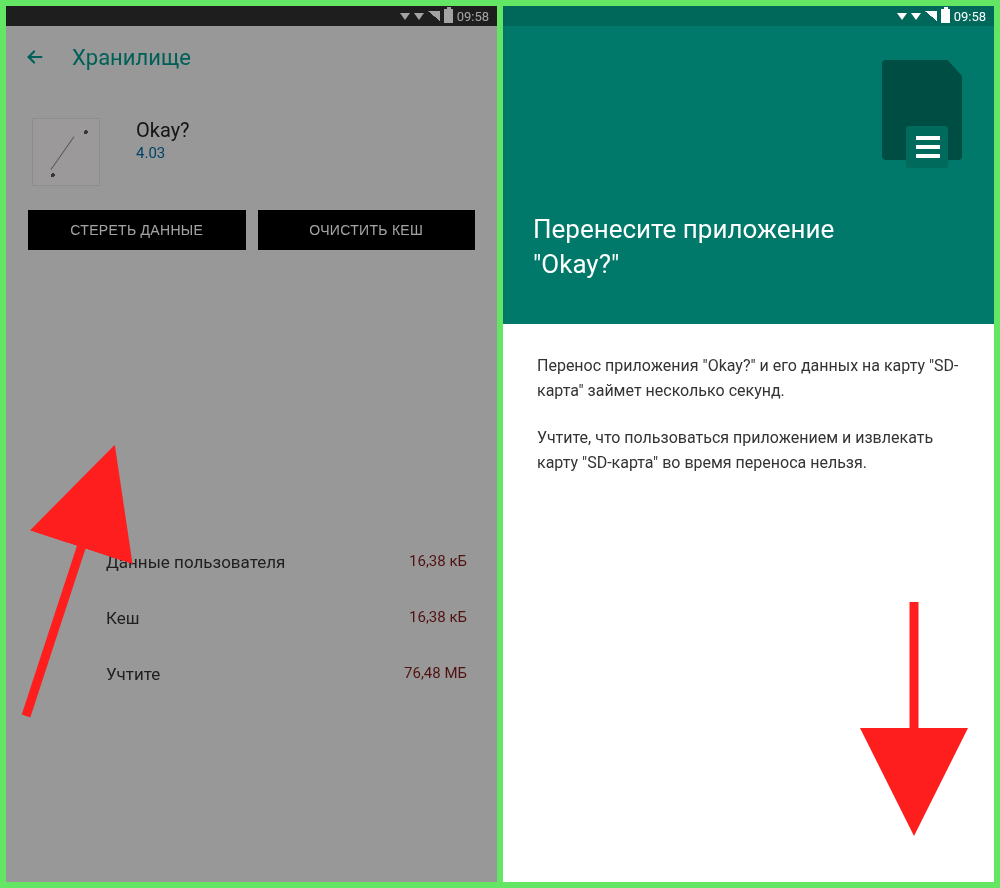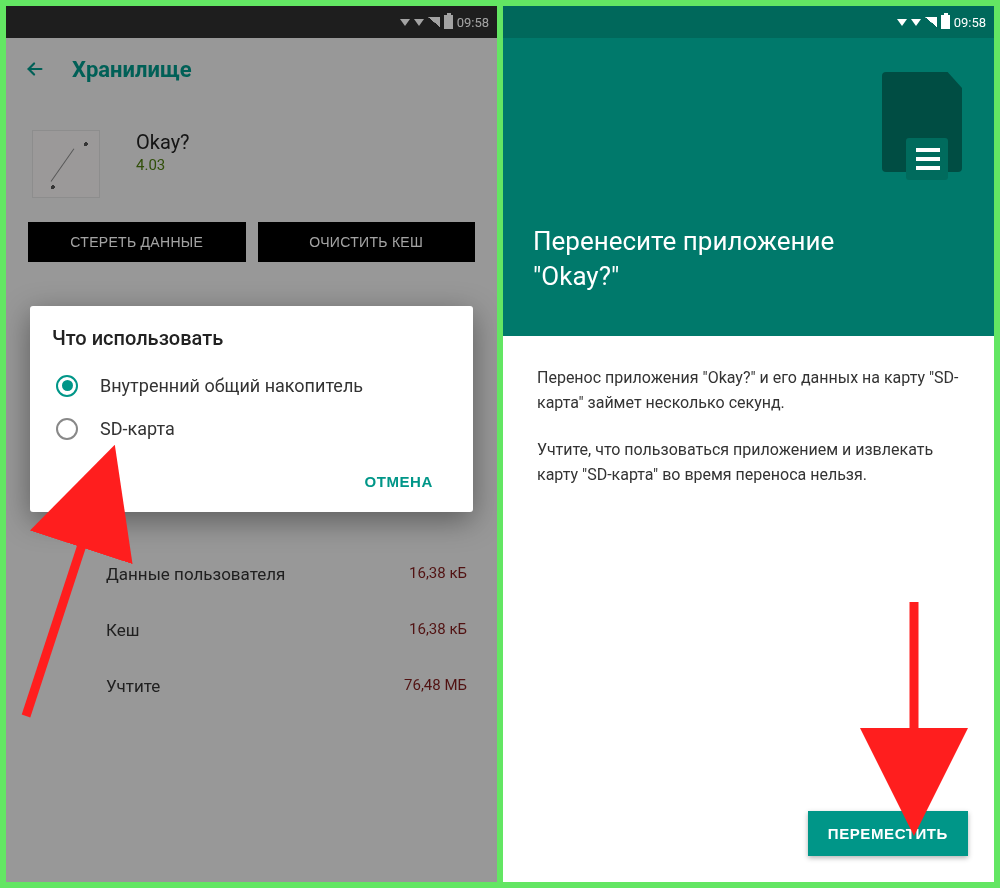--- a/index.html
+++ b/index.html
@@ -20,21 +20,21 @@
     background: #63e663;
   }
   .phone {
     flex: 1;
     background: #fafafa;
     position: relative;
     overflow: hidden;
   }
   
   .status-bar {
-    height: 32px;
+    height: 20px;
     width: 100%;
     background: #2f2f2f;
     display: flex;
     justify-content: flex-end;
     align-items: center;
     padding: 0 8px;
     gap: 4px;
     color: #fff;
     font-size: 13px;
   }
@@ -56,21 +56,21 @@
     gap: 26px;
   }
   .back-arrow {
     width: 22px; height: 22px;
     color: #009688;
   }
   .back-arrow svg { width:100%; height:100%; }
   .toolbar-title {
     color:#009688;
     font-size: 22px;
-    font-weight: 700;
+    font-weight: 400;
   }
   .app-card {
     margin: 30px 26px 18px 26px;
     display:flex;
     align-items:flex-start;
     gap: 36px;
   }
   .app-icon {
     width: 68px; height: 68px;
     background:#f3f0f0;
@@ -84,21 +84,21 @@
                 radial-gradient(circle at 30% 85%, #555 2px, transparent 2px);
   }
   .app-icon::before{
     content:''; position:absolute;
     left:18px; top:50px; width:40px; height:1px;
     background:#888;
     transform: rotate(-55deg);
     transform-origin: left center;
   }
   .app-name { font-size:20px; color:#222; }
-  .app-sub { font-size:15px; color:#4d7c0f; margin-top:2px;}
+  .app-sub { font-size:15px; color:#0369a1; margin-top:2px;}
   .btn-row {
     display:flex; gap:12px; padding: 6px 22px 14px 22px;
   }
   .flat-btn {
     flex:1;
     background:#000000;
     color:#fff;
     font-size:14px;
     font-weight:500;
     letter-spacing:0.3px;
@@ -292,34 +292,20 @@
         <span class="val">16,38 кБ</span>
       </div>
       <div class="list-row">
         <span>Учтите</span>
         <span class="val">76,48 МБ</span>
       </div>
     </div>
 
     <div class="left-dim"></div>
 
-    <div class="dialog-wrap">
-      <div class="dialog-title">Что использовать</div>
-      <div class="radio-row">
-        <span class="radio checked"></span>
-        <span class="radio-label">Внутренний общий накопитель</span>
-      </div>
-      <div class="radio-row">
-        <span class="radio"></span>
-        <span class="radio-label">SD-карта</span>
-      </div>
-      <div class="dialog-actions">
-        <button class="text-btn">ОТМЕНА</button>
-      </div>
-    </div>
 
     <div class="arrow-annot" style="left:-10px; top:450px; width:130px; height:280px;">
       <svg width="130" height="280">
         <defs>
             <marker id="ah1" markerWidth="12" markerHeight="12" refX="6" refY="6" orient="auto">
               <path d="M0,0 L12,6 L0,12 Z" fill="#ff1e1e"></path>
             </marker>
           </defs>
         <line x1="30" y1="260" x2="102" y2="40" stroke="#ff1e1e" stroke-width="9" marker-end="url(#ah1)"></line>
       </svg>
@@ -341,21 +327,20 @@
         <div class="sd-icon-inner"></div>
       </div>
       <div class="teal-title">Перенесите приложение "Okay?"</div>
     </div>
 
     <div class="right-body">
       <p>Перенос приложения "Okay?" и его данных на карту "SD-карта" займет несколько секунд.</p>
       <p>Учтите, что пользоваться приложением и извлекать карту "SD-карта" во время переноса нельзя.</p>
     </div>
 
-    <button class="move-btn">ПЕРЕМЕСТИТЬ</button>
 
     <div class="arrow-annot" style="right:40px; bottom:70px; width:80px; height:210px;">
       <svg width="80" height="210">
         <defs>
             <marker id="ah2" markerWidth="12" markerHeight="12" refX="6" refY="6" orient="auto">
               <path d="M0,0 L12,6 L0,12 Z" fill="#ff1e1e"></path>
             </marker>
           </defs>
         <line x1="40" y1="0" x2="40" y2="180" stroke="#ff1e1e" stroke-width="9" marker-end="url(#ah2)"></line>
       </svg>

